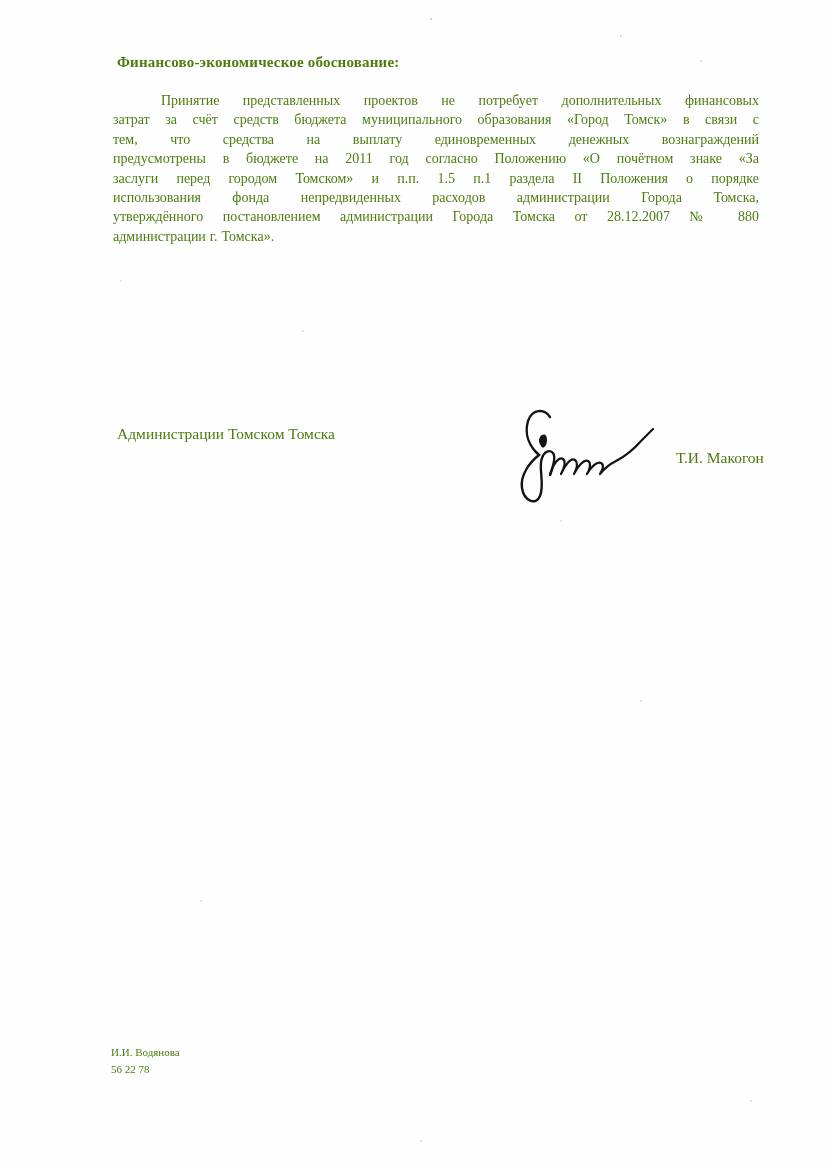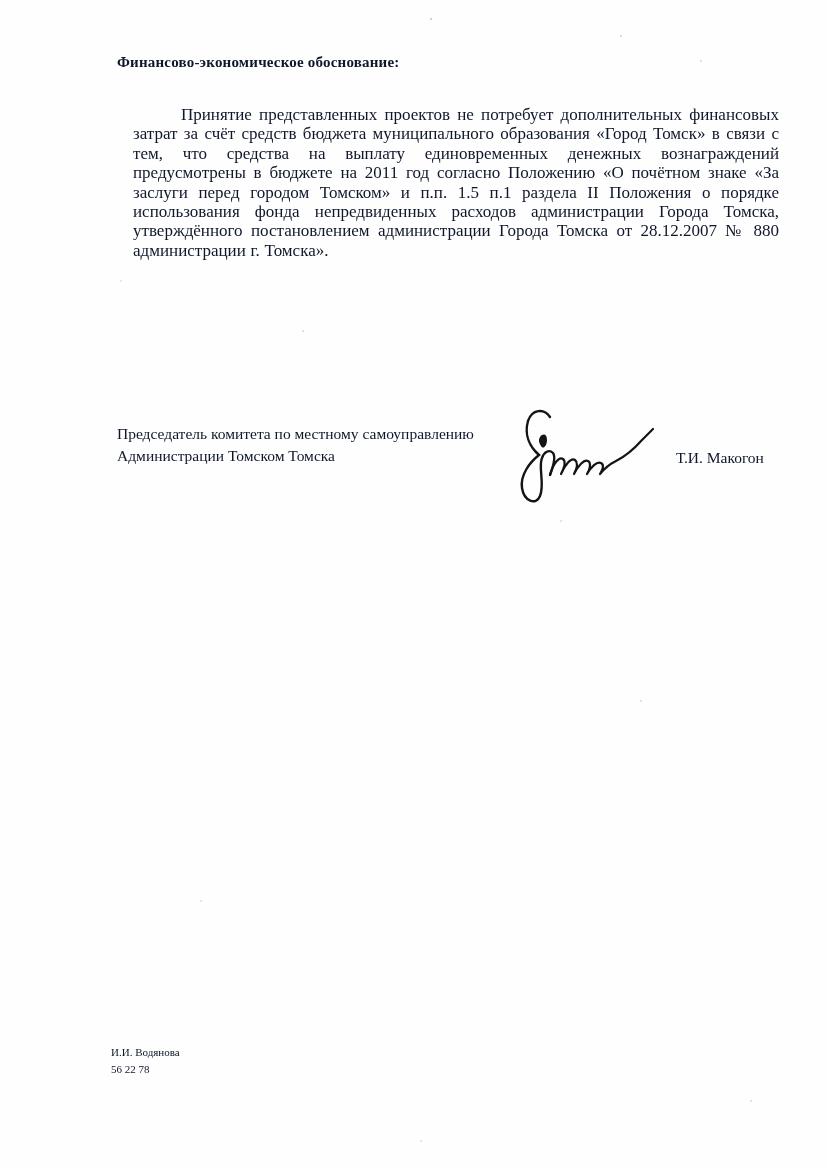--- a/index.html
+++ b/index.html
@@ -7,39 +7,38 @@
     padding: 0;
     background: #ffffff;
   }
   .page {
     position: relative;
     width: 828px;
     height: 1167px;
     background: #fefefe;
     overflow: hidden;
     font-family: "Liberation Serif", "DejaVu Serif", serif;
-    color: #0f172a;
+    color: #4d7c0f;
   }
   .doc-title {
     position: absolute;
     left: 117px;
     top: 54px;
     font-size: 15px;
     font-weight: bold;
     letter-spacing: 0.2px;
     white-space: nowrap;
   }
   .para {
     position: absolute;
-    left: 133px;
+    left: 113px;
     top: 91px;
     width: 646px;
-    font-size: 17px;
+    font-size: 14px;
     line-height: 19.4px;
-    margin-top: 14px;
   }
   .para .line {
     text-align: justify;
     text-align-last: justify;
     white-space: normal;
     word-spacing: 0.5px;
   }
   .para .line.first {
     text-indent: 48px;
   }
@@ -111,21 +110,20 @@
     <div class="line">затрат за счёт средств бюджета муниципального образования «Город Томск» в связи с</div>
     <div class="line">тем, что средства на выплату единовременных денежных вознаграждений</div>
     <div class="line">предусмотрены в бюджете на 2011 год согласно Положению «О почётном знаке «За</div>
     <div class="line">заслуги перед городом Томском» и п.п. 1.5 п.1 раздела II Положения о порядке</div>
     <div class="line">использования фонда непредвиденных расходов администрации Города Томска,</div>
     <div class="line">утверждённого постановлением администрации Города Томска от 28.12.2007 № 880</div>
     <div class="line last">администрации г. Томска».</div>
   </div>
 
   <div class="sign-position">
-    <div>Председатель комитета по местному самоуправлению</div>
     <div>Администрации Томском Томска</div>
   </div>
 
   <div class="signature-wrap">
     <svg width="152" height="105" viewBox="0 0 152 105" fill="none" xmlns="http://www.w3.org/2000/svg">
       <path d="M40,12 C34,3 22,4 18,16 C14,30 20,42 29,50 C20,57 10,70 12,83 C14,96 26,101 30,91 C35,79 28,62 32,53 C34,47 39,44 43,48 C46,52 43,62 40,70" stroke="#141414" stroke-width="2.4" stroke-linecap="round"></path>
       <path d="M40,70 C43,59 49,51 53,54 C57,57 53,65 51,69 C55,60 61,52 65,55 C69,58 66,65 64,69 C68,61 74,54 78,56 C82,58 79,66 77,69 C81,62 87,56 91,58 C95,60 92,66 90,69 C94,64 100,59 106,56 C114,52 124,44 132,35 C136,31 140,27 143,24" stroke="#141414" stroke-width="2.2" stroke-linecap="round" stroke-linejoin="round"></path>
       <path d="M30,32 C33,28 37,29 37,35 C37,41 33,45 31,41 C29,38 28,35 30,32 Z" fill="#141414"></path>
     </svg>
   </div>

